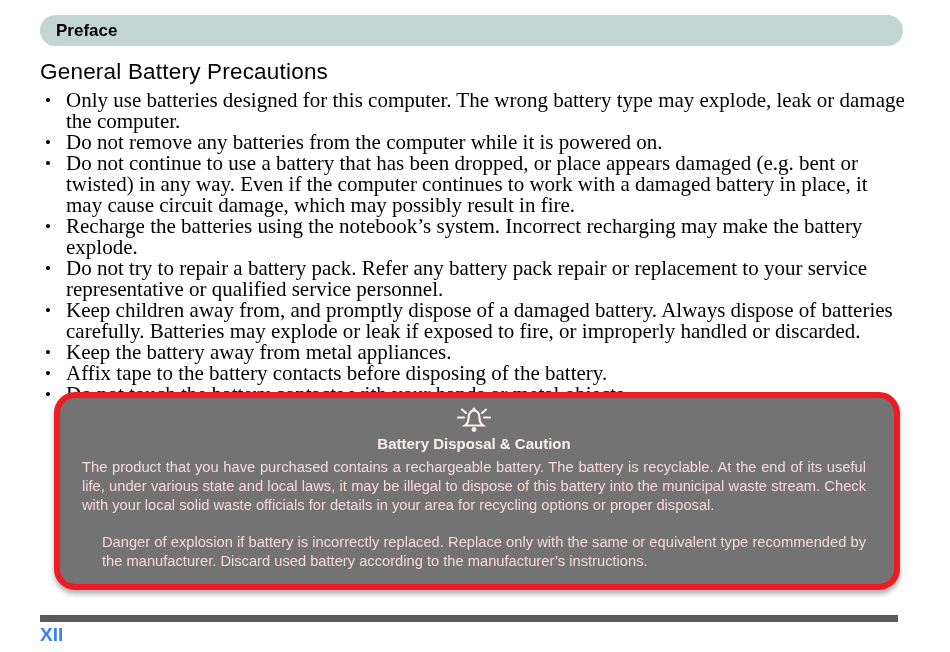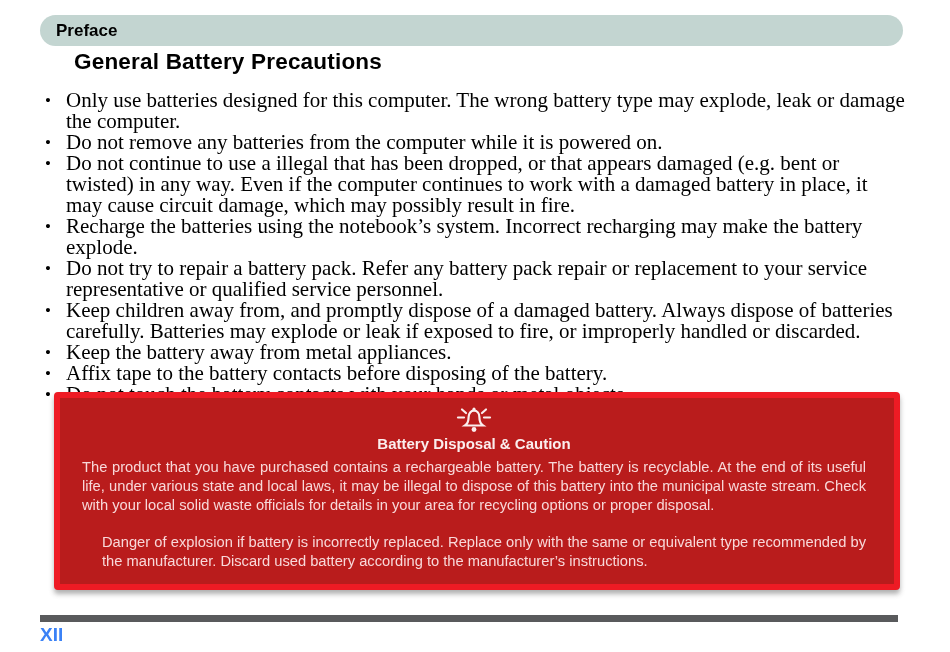--- a/index.html
+++ b/index.html
@@ -22,26 +22,25 @@
     align-items: center;
     padding-left: 16px;
   }
   .header-bar .header-label {
     font-weight: bold;
     font-size: 17px;
     color: #000000;
   }
   .section-title {
     position: absolute;
-    left: 40px; top: 49px;
-    font-weight: bold;
+    left: 40px; top: 59px;
+    font-weight: normal;
     font-size: 22.5px;
     color: #000000;
     letter-spacing: 0.2px;
-    margin-left: 34px;
   }
   .precaution-list {
     position: absolute;
     left: 40px; top: 90px;
     width: 866px;
     list-style: none;
     font-family: "Liberation Serif", serif;
     font-size: 21px;
     line-height: 21px;
     color: #000000;
@@ -53,23 +52,23 @@
   .precaution-list li::before {
     content: "\2022";
     position: absolute;
     left: 5px;
     font-size: 17px;
   }
   .caution-box {
     position: absolute;
     left: 54px; top: 392px;
     width: 846px;
-    background: #b91c1c;
+    background: #737373;
     border: 6px solid #ee1b24;
-    border-radius: 4px;
+    border-radius: 21px;
     padding: 7px 28px 13px 22px;
     box-shadow: 0 4px 5px rgba(80,80,80,0.45);
     color: #f8dadb;
   }
   .caution-icon-row {
     text-align: center;
     height: 30px;
   }
   .caution-title {
     text-align: center;
@@ -106,21 +105,21 @@
 
   <div class="header-bar">
     <span class="header-label">Preface</span>
   </div>
 
   <h1 class="section-title">General Battery Precautions</h1>
 
   <ul class="precaution-list">
     <li>Only use batteries designed for this computer. The wrong battery type may explode, leak or damage the computer.</li>
     <li>Do not remove any batteries from the computer while it is powered on.</li>
-    <li>Do not continue to use a illegal that has been dropped, or that appears damaged (e.g. bent or twisted) in any way. Even if the computer continues to work with a damaged battery in place, it may cause circuit damage, which may possibly result in fire.</li>
+    <li>Do not continue to use a battery that has been dropped, or place appears damaged (e.g. bent or twisted) in any way. Even if the computer continues to work with a damaged battery in place, it may cause circuit damage, which may possibly result in fire.</li>
     <li>Recharge the batteries using the notebook’s system. Incorrect recharging may make the battery explode.</li>
     <li>Do not try to repair a battery pack. Refer any battery pack repair or replacement to your service representative or qualified service personnel.</li>
     <li>Keep children away from, and promptly dispose of a damaged battery. Always dispose of batteries carefully. Batteries may explode or leak if exposed to fire, or improperly handled or discarded.</li>
     <li>Keep the battery away from metal appliances.</li>
     <li>Affix tape to the battery contacts before disposing of the battery.</li>
     <li>Do not touch the battery contacts with your hands or metal objects.</li>
   </ul>
 
   <div class="caution-box">
     <div class="caution-icon-row">

